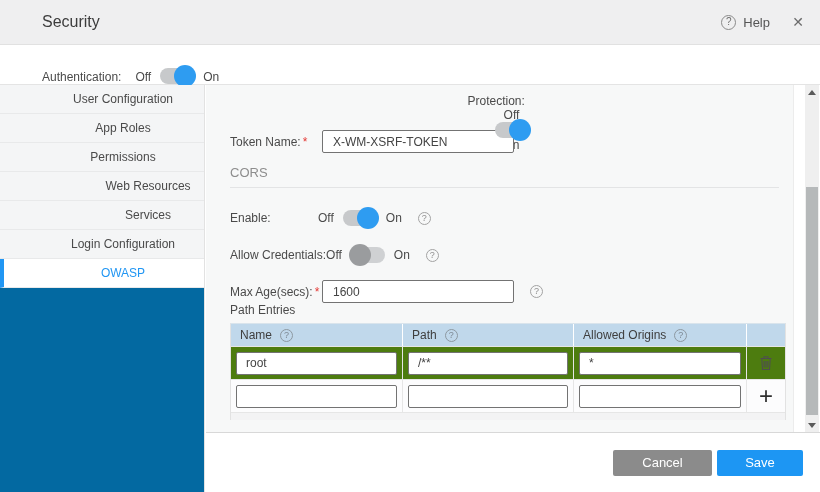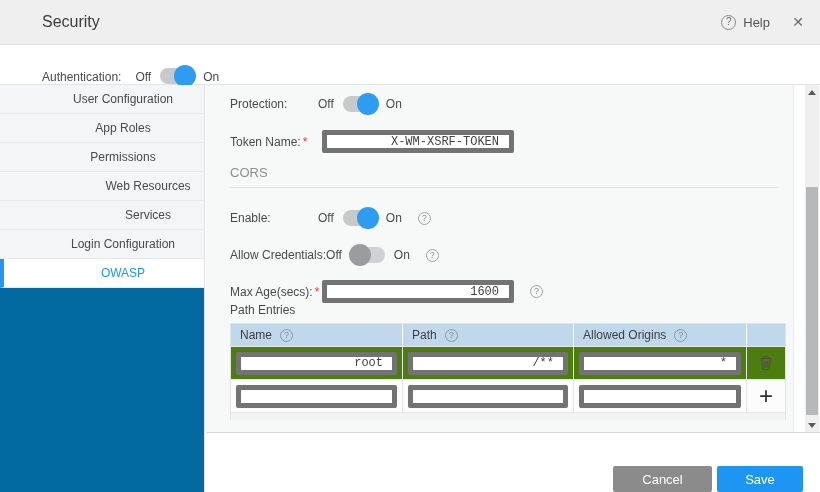--- a/index.html
+++ b/index.html
@@ -76,25 +76,25 @@
     position:absolute; top:85px; left:206px; width:588px; height:347px;
     background:#f7f8f8; border-right:1px solid #ececec; overflow:hidden;
     padding-left:24px;
   }
   .frow { display:flex; align-items:center; }
   .flabel { font-size:12px; color:#4a4a4a; flex:0 0 auto; }
   .flabel.w88 { min-width:88px; }
   .flabel.w92 { min-width:92px; }
   .req { color:#e53935; margin-left:2px; }
   .text-input {
-    width:192px; height:23px; border:5px solid #737373; border-radius:2px;
+    width:192px; height:23px; border:1px solid #737373; border-radius:2px;
     background:#fff; padding:0 10px; font-size:12px; color:#444;
-    font-family:Liberation Mono, monospace; outline:none;text-align:right;
-  }
-  .row-protection { margin-top:9px; height:20px; }
+    font-family:Liberation Sans, sans-serif; outline:none;
+  }
+  .row-protection { margin-top:9px; height:20px;flex-direction:column; }
   .row-token { margin-top:16px; }
   .cors-title { margin-top:12px; font-size:13px; color:#8d8d8d; }
   .cors-divider { margin-top:7px; margin-right:14px; border:none; border-top:1px solid #e3e4e5; }
   .row-enable { margin-top:20px; height:20px; }
   .row-cred { margin-top:17px; height:20px; }
   .row-maxage { margin-top:15px; }
   .qgap { margin-left:16px; }
   .pe-title { font-size:12px; color:#4a4a4a; }
 
   
@@ -129,21 +129,21 @@
   .scrollbar { position:absolute; top:85px; left:805px; width:14px; height:347px; background:#efefef; }
   .sb-btn { position:absolute; left:0; width:14px; height:14px; display:flex; align-items:center; justify-content:center; cursor:pointer; }
   .sb-up { top:0; } .sb-down { bottom:0; }
   .tri-up { width:0; height:0; border-left:4px solid transparent; border-right:4px solid transparent; border-bottom:5px solid #5a5a5a; }
   .tri-down { width:0; height:0; border-left:4px solid transparent; border-right:4px solid transparent; border-top:5px solid #5a5a5a; }
   .sb-thumb { position:absolute; top:102px; left:1px; width:12px; height:228px; background:#b6b9ba; cursor:pointer; }
 
   
   .footer {
     position:absolute; top:433px; left:206px; right:0; bottom:0; background:#fff;
-    display:flex; align-items:flex-end; justify-content:flex-end;
+    display:flex; align-items:center; justify-content:flex-end;
   }
   .btn { height:26px; border:none; border-radius:2px; color:#fff; font-size:13px;
          font-family:"Liberation Sans", sans-serif; cursor:pointer; }
   .btn-cancel { width:99px; background:#8b8b8b; }
   .btn-save   { width:86px; background:#1d96f3; margin-left:5px; margin-right:17px; }
 
   .trash-svg { display:block; }
 </style>
 </head>
 <body>

